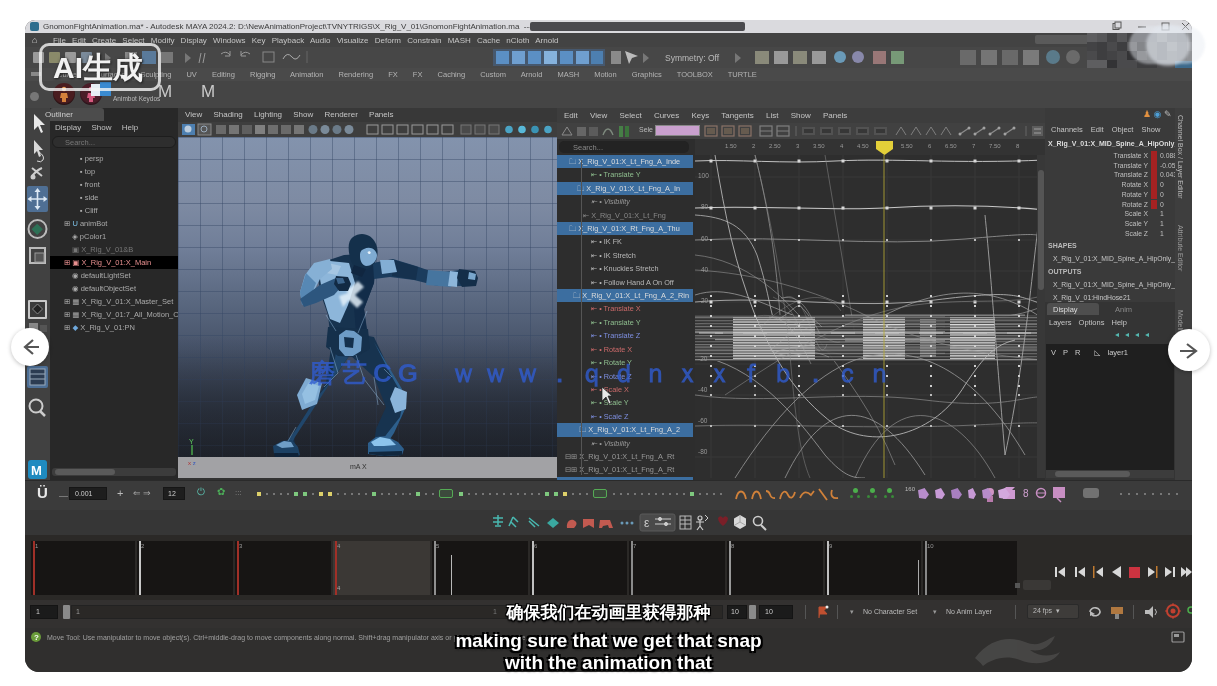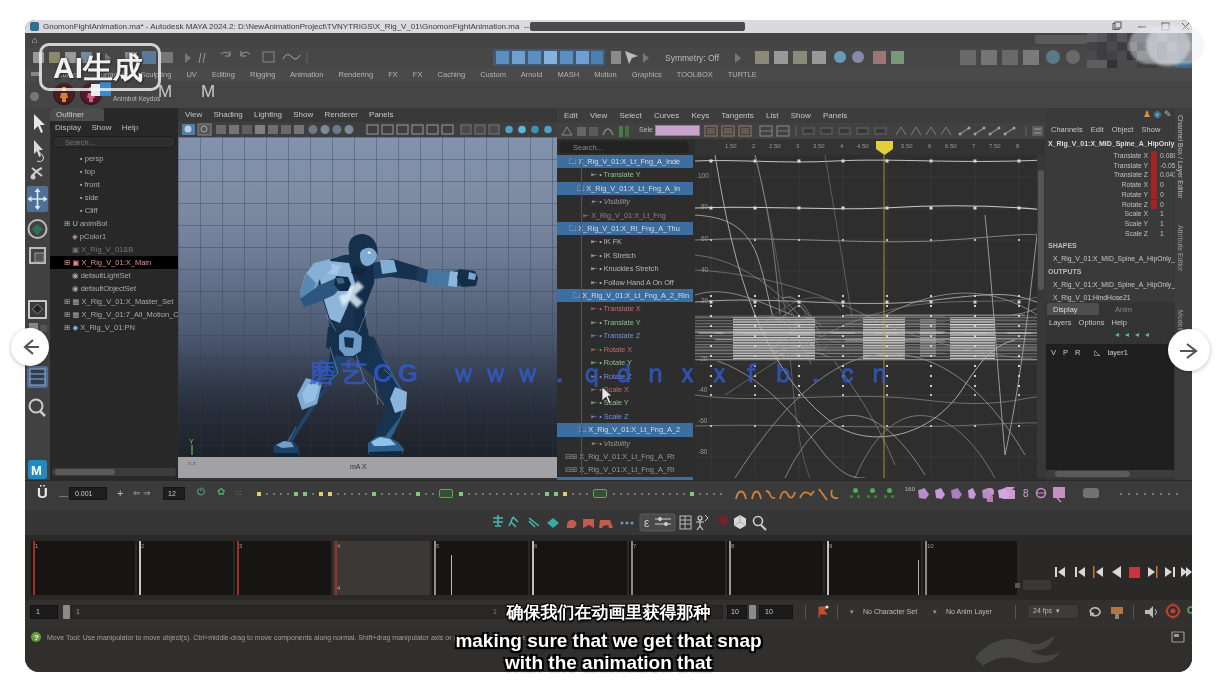--- a/index.html
+++ b/index.html
@@ -21,20 +21,21 @@
       <rect x="3" y="2.5" width="6" height="6"></rect>
         <rect x="5" y="1" width="6" height="6" fill="#dadade"></rect>
       <line x1="28" y1="6" x2="36" y2="6"></line>
       <rect x="52" y="2" width="7" height="7"></rect>
       <path d="M72,2 l7,7 M79,2 l-7,7"></path>
     </g>
   </svg>
 
   <div class="abs" style="left:0;top:13px;width:1167px;height:14px;background:#434343;"></div>
   <div class="abs txt" style="left:7px;top:15px;font-size:9px;color:#ddd;">⌂</div>
+  <div class="abs txt" style="left:28px;top:16px;font-size:8px;color:#c6c6c6;word-spacing:4px;">File Edit Create Select Modify Display Windows Key Playback Audio Visualize Deform Constrain MASH Cache nCloth Arnold</div>
   <div class="abs" style="left:1010px;top:15px;width:60px;height:9px;background:#5a5a5a;border-radius:2px;"></div>
 
   <div class="abs" style="left:0;top:27px;width:1167px;height:21px;background:#474747;"></div>
   <svg class="abs" style="left:0;top:27px;" width="1167" height="21" viewBox="0 0 1167 21">
     <g fill="#9a9a9a">
       <rect x="8" y="5" width="11" height="11" rx="1"></rect>
         <rect x="24" y="5" width="11" height="11" rx="1" fill="#8a8a6a"></rect>
         <rect x="40" y="5" width="11" height="11" rx="1"></rect>
         <rect x="56" y="5" width="11" height="11" rx="1" fill="#7a8a9a"></rect>
       <path d="M80,6 l6,5 l-6,5 Z" fill="#777"></path>
@@ -212,21 +213,21 @@
       <line x1="5" y1="266" x2="20" y2="266" stroke="#9ab"></line>
       <line x1="5" y1="271" x2="20" y2="271" stroke="#9ab"></line>
     <circle cx="11" cy="298" r="6.5" fill="none" stroke="#ccc" stroke-width="2"></circle>
       <line x1="15" y1="303" x2="20" y2="308" stroke="#ccc" stroke-width="2.5"></line>
     <rect x="3" y="352" width="19" height="19" rx="3" fill="#1f8bc0"></rect>
       <text x="6" y="367" font-size="13" font-weight="bold" fill="#fff" font-family="Liberation Sans">M</text>
   </svg>
 
   <div class="abs" style="left:25px;top:88px;width:128px;height:372px;background:#282828;"></div>
   <div class="abs" style="left:25px;top:88px;width:54px;height:13px;background:#4c4c4c;border-radius:3px 3px 0 0;"></div>
-  <div class="abs txt" style="left:31px;top:90px;font-size:8px;color:#ccc;">Outliner</div>
+  <div class="abs txt" style="left:20px;top:90px;font-size:8px;color:#ccc;">Outliner</div>
   <div class="abs txt" style="left:30px;top:103px;font-size:8px;color:#c0c0c0;word-spacing:8px;">Display Show Help</div>
   <div class="abs" style="left:27px;top:116px;width:124px;height:12px;background:#2e2e2e;border:1px solid #1d1d1d;border-radius:6px;"></div>
   <div class="abs txt" style="left:40px;top:118px;font-size:7.5px;color:#777;">Search...</div>
 
   <div id="otree" class="abs" style="left:25px;top:132px;width:128px;font-size:7.5px;color:#aaa;line-height:13px;white-space:nowrap;overflow:hidden;">
     <div style="padding-left:30px;">▪ persp</div>
     <div style="padding-left:30px;">▪ top</div>
     <div style="padding-left:30px;">▪ front</div>
     <div style="padding-left:30px;">▪ side</div>
     <div style="padding-left:30px;">▪ Cliff</div>

